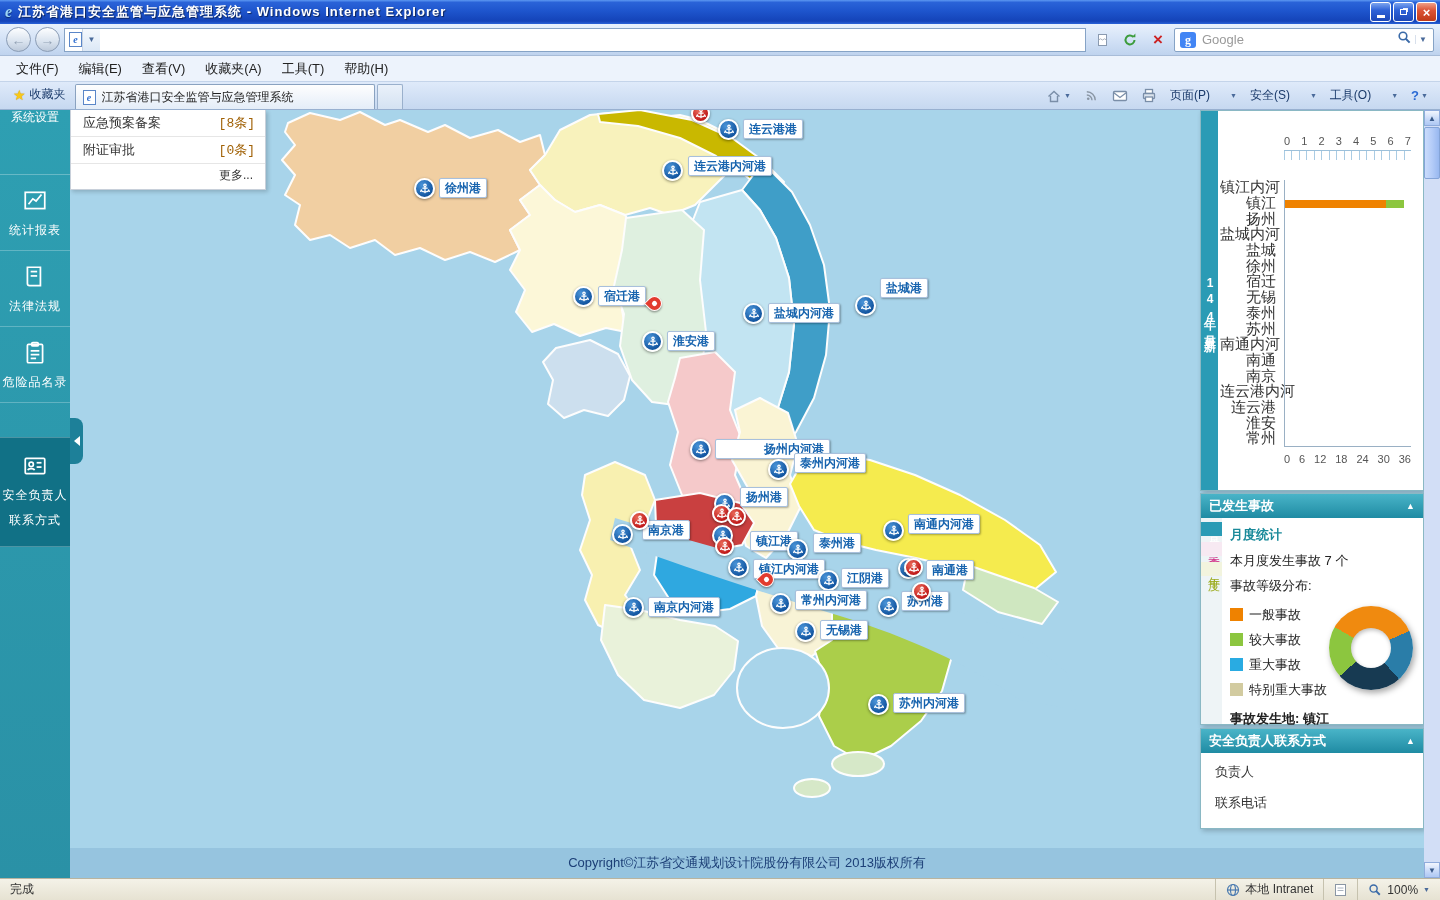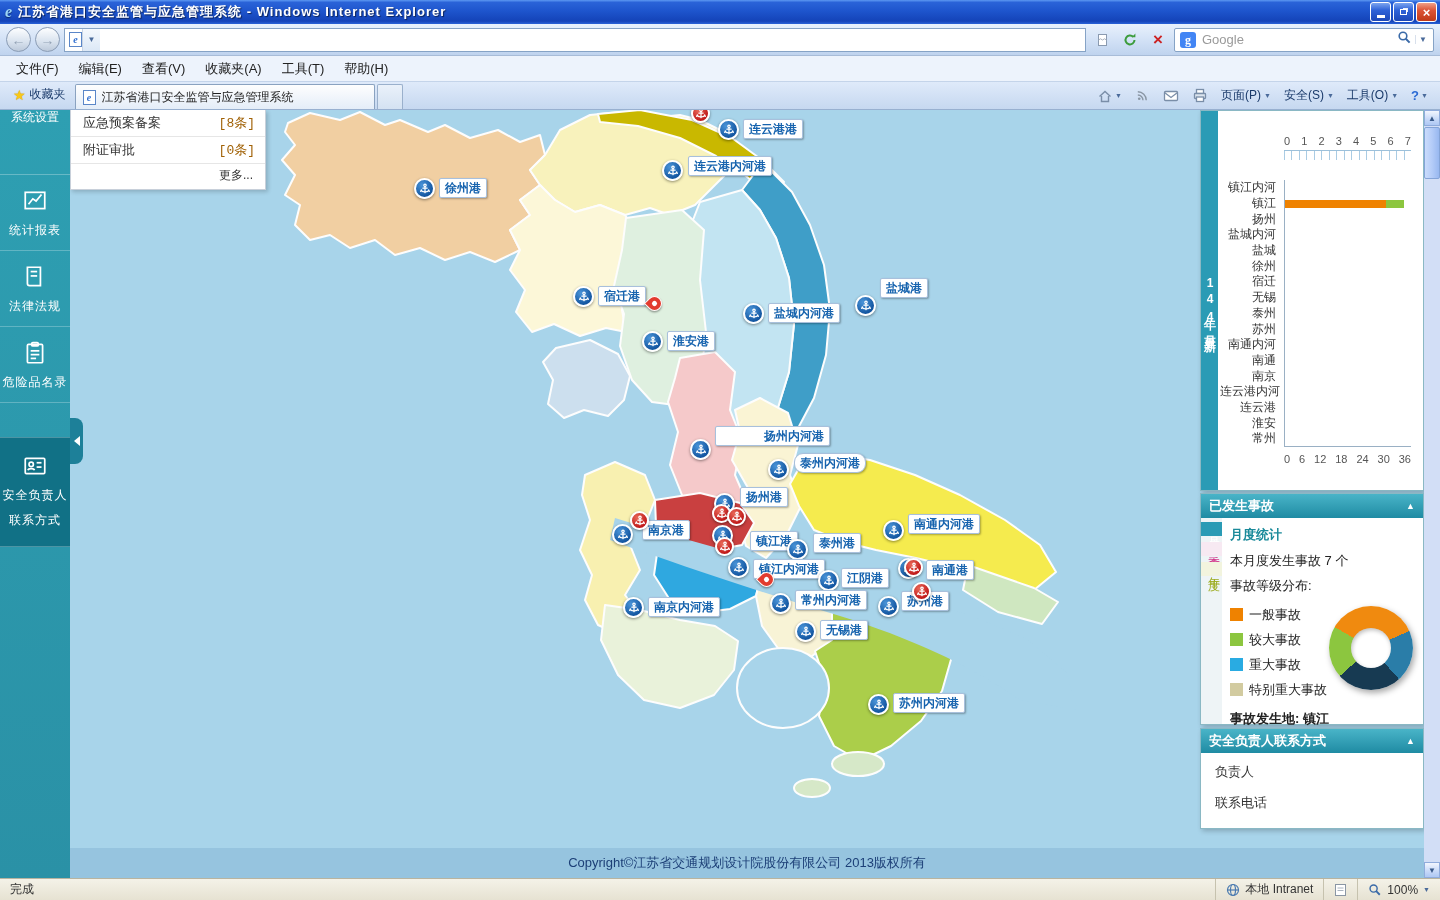--- a/index.html
+++ b/index.html
@@ -63,21 +63,21 @@
   .tab-active { width:300px; height:25px; background:linear-gradient(180deg,#fefefe,#e4edf8);
     border:1px solid #8aa2c0; border-bottom:none; border-radius:2px 2px 0 0;
     display:flex; align-items:center; gap:6px; padding:0 7px; font-size:12px; color:#222; }
   .tab-title { white-space:nowrap; overflow:hidden; }
   .tab-stub { width:26px; height:25px; background:linear-gradient(180deg,#eaf1fa,#d4e2f2);
     border:1px solid #9ab0cc; border-bottom:none; border-radius:2px 2px 0 0; margin-left:2px; }
   .tab-right { margin-left:auto; display:flex; align-items:center; gap:13px; padding:0 6px 5px 0; }
   .icon-btn { display:inline-flex; align-items:center; gap:2px; }
   .caret { font-size:7px; color:#4a6a9a; }
   .txt-btn-wrap { display:inline-flex; gap:13px; }
-  .txt-btn { display:inline-flex; align-items:center; gap:3px; font-size:12px; color:#1a3a6a; }
+  .txt-btn { display:inline-flex; align-items:center; gap:20px; font-size:12px; color:#1a3a6a; }
   .help-glyph { color:#2a6ad4; font-weight:bold; font-size:13px; }
 
   
   .sidebar { position:absolute; left:0; top:110px; bottom:22px; width:70px;
     background:linear-gradient(180deg,#2e9fb2,#2a91a6); color:#fff; overflow:hidden; }
   .sb-partial { height:13px; overflow:hidden; text-align:center; font-size:12px; line-height:15px; }
   .sb-spacer { height:52px; border-bottom:1px solid rgba(255,255,255,.28); }
   .sb-item { display:flex; flex-direction:column; align-items:center; padding:13px 0 11px;
     border-bottom:1px solid rgba(255,255,255,.25); }
   .sb-item svg { display:block; }
@@ -130,21 +130,21 @@
     padding-top:6px; text-align:center; letter-spacing:2px; }
   .chart-body { flex:1; padding:24px 12px 4px 2px; position:relative; color:#444; }
   .tick-row { display:flex; justify-content:space-between; margin-left:64px; height:13px;
     font-size:11px; color:#555; }
   .comb { margin:2px 0 20px 64px; height:10px; border-top:1px solid #9cc0da;
     background:repeating-linear-gradient(90deg,#aacce4 0 1px,transparent 1px 7.5px); }
   .rows-wrap { position:relative; }
   .axis-v { position:absolute; left:64px; top:0; bottom:0; width:1px; background:#9ab0c4; }
   .axis-h { position:absolute; left:64px; right:0; bottom:0; height:1px; background:#9ab0c4; }
   .c-row { display:flex; align-items:center; height:15.7px; }
-  .c-label { width:60px; text-align:right; padding-right:4px; font-size:12px; color:#333; white-space:nowrap; }
+  .c-label { width:60px; text-align:right; padding-right:4px; font-size:15px; color:#333; white-space:nowrap; }
   .c-track { flex:1; height:100%; display:flex; align-items:center; margin-left:4px; }
   .c-bar { height:8px; display:flex; width:100%; }
   .tick-row.bottom { margin-top:6px; }
 
   .accident-panel { top:383px; height:232px; }
   .acc-body { position:relative; height:206px; }
   .acc-tabs { position:absolute; left:0; top:0; bottom:0; width:21px; background:#eef4f6;
     display:flex; flex-direction:column; gap:6px; padding-top:4px; }
   .acc-tab { writing-mode:vertical-rl; text-orientation:upright; font-size:12px; padding:5px 0;
     text-align:center; width:21px; letter-spacing:2px; }
@@ -472,33 +472,33 @@
         <svg viewBox="0 0 16 16" width="12" height="12">
           <g fill="none" stroke="#fff" stroke-width="1.6" stroke-linecap="round">
             <circle cx="8" cy="3.1" r="1.6"></circle>
             <path d="M8 4.8V13"></path>
             <path d="M5.2 6.9h5.6"></path>
             <path d="M3.1 9.4c.5 3.1 9.3 3.1 9.8 0"></path>
             <path d="M3.1 9.4 2.2 11.2 M12.9 9.4l.9 1.8"></path>
           </g>
         </svg>
       </div>
-      <div class="port-label" style="left: 645px; top: 316px; padding-left: 48px;">扬州内河港</div>
+      <div class="port-label" style="left: 645px; top: 329px; padding-left: 48px;">扬州内河港</div>
       <div class="port-marker" style="left: 698px; top: 349px;">
         <svg viewBox="0 0 16 16" width="12" height="12">
           <g fill="none" stroke="#fff" stroke-width="1.6" stroke-linecap="round">
             <circle cx="8" cy="3.1" r="1.6"></circle>
             <path d="M8 4.8V13"></path>
             <path d="M5.2 6.9h5.6"></path>
             <path d="M3.1 9.4c.5 3.1 9.3 3.1 9.8 0"></path>
             <path d="M3.1 9.4 2.2 11.2 M12.9 9.4l.9 1.8"></path>
           </g>
         </svg>
       </div>
-      <div class="port-label" style="left: 724px; top: 343px; border-radius: 9px;">泰州内河港</div>
+      <div class="port-label" style="left: 724px; top: 343px;">泰州内河港</div>
       <div class="port-marker" style="left: 644px; top: 383px;">
         <svg viewBox="0 0 16 16" width="12" height="12">
           <g fill="none" stroke="#fff" stroke-width="1.6" stroke-linecap="round">
             <circle cx="8" cy="3.1" r="1.6"></circle>
             <path d="M8 4.8V13"></path>
             <path d="M5.2 6.9h5.6"></path>
             <path d="M3.1 9.4c.5 3.1 9.3 3.1 9.8 0"></path>
             <path d="M3.1 9.4 2.2 11.2 M12.9 9.4l.9 1.8"></path>
           </g>
         </svg>

